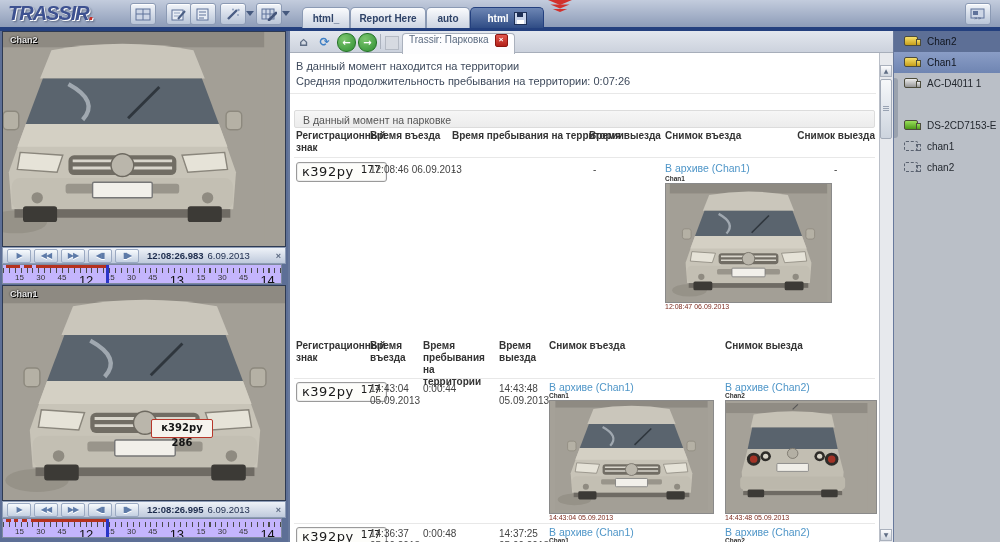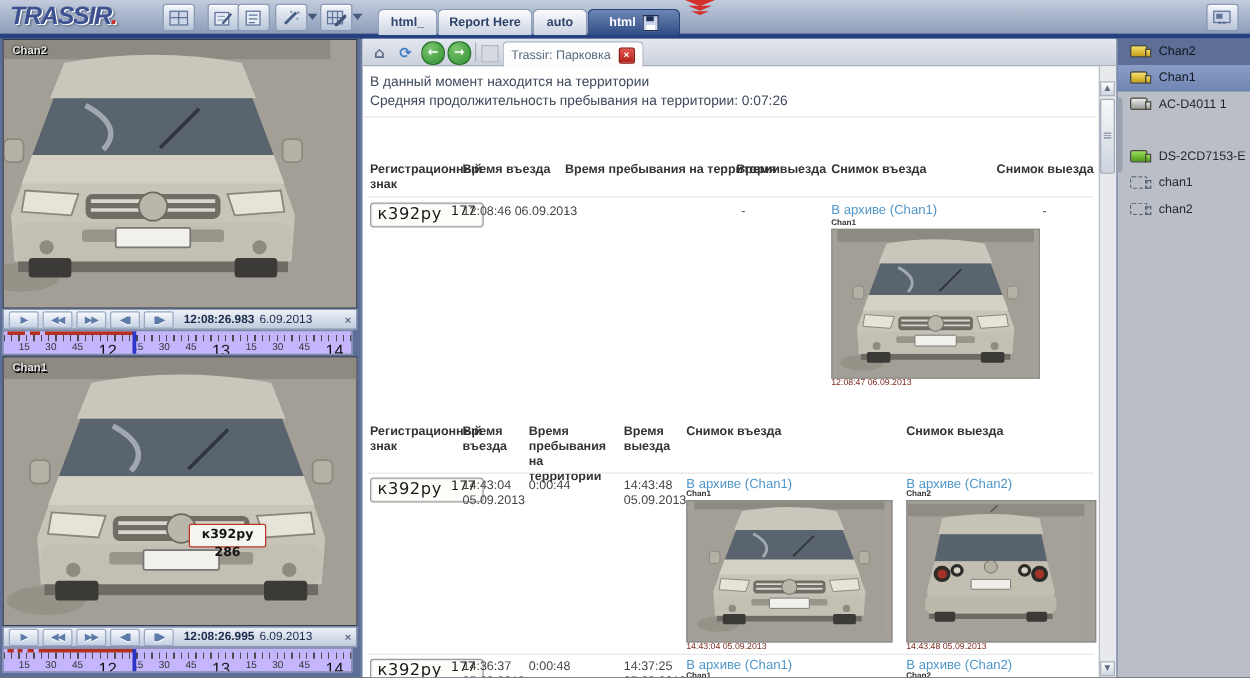--- a/index.html
+++ b/index.html
@@ -54,21 +54,21 @@
   .bpanel{left:290px;top:31px;width:603px;height:511px;background:#fff;overflow:hidden;}
   .bnav{left:0;top:0;width:603px;height:22px;background:linear-gradient(#e3e7ee,#ccd2dd);border-bottom:1px solid #a7aeba;box-sizing:border-box;}
   .navbtn{top:2px;width:17px;height:17px;border-radius:9px;display:flex;align-items:center;justify-content:center;cursor:pointer;}
   .navglyph{font:700 12px "DejaVu Sans",sans-serif;color:#5f6d84;}
   .greenbtn{background:radial-gradient(circle at 35% 30%,#7cc66e,#2f8f33);border:1px solid #267329;
     color:#fff;font:700 10px "DejaVu Sans",sans-serif;}
   .vsep{top:3px;width:1px;height:15px;background:#aab1bd;}
   .deadbox{top:5px;width:12px;height:12px;background:#d6dae1;border:1px solid #b4bac4;color:#aab;
     font:400 8px "Liberation Sans",sans-serif;text-align:center;line-height:11px;}
   .btab{top:2px;height:20px;background:#fdfdfe;border:1px solid #aab1bd;border-bottom:none;border-radius:4px 4px 0 0;
-    display:flex;align-items:center;gap:6px;padding:0 6px;font:400 10px "Liberation Sans",sans-serif;color:#5a6a80;cursor:pointer;}
+    display:flex;align-items:flex-start;gap:6px;padding:0 6px;font:400 10px "Liberation Sans",sans-serif;color:#5a6a80;cursor:pointer;}
   .btabx{width:11px;height:11px;background:linear-gradient(#e2574d,#b3221a);border:1px solid #8d1712;border-radius:2px;
     color:#fff;font:700 8px "Liberation Sans",sans-serif;text-align:center;line-height:10px;cursor:pointer;}
   .stat{font:400 11px "Liberation Sans",sans-serif;color:#3e4a5c;white-space:nowrap;}
   .hline{height:1px;background:#e8e8e8;}
   .secbar{height:18px;background:linear-gradient(#f6f6f6,#ececec);border:1px solid #dcdcdc;border-radius:2px;
     font:400 10.5px "Liberation Sans",sans-serif;color:#555;line-height:18px;padding-left:8px;box-sizing:border-box;}
   .th{font:700 10px "Liberation Sans",sans-serif;color:#333;line-height:12px;}
   .cellt{font:400 10px "Liberation Sans",sans-serif;color:#444;line-height:12px;}
   .link{font:400 10.5px "Liberation Sans",sans-serif;color:#4f96c8;cursor:pointer;white-space:nowrap;}
   .plate{background:#fdfdfa;border:1px solid #9a9a9a;border-radius:3px;box-shadow:inset 0 0 0 1px #eee;
@@ -336,20 +336,21 @@
       <div class="ab btab" style="left:112px">
         <span>Trassir: Парковка</span>
         <span class="btabx">×</span>
       </div>
     </div>
 
     <div class="ab stat" style="left:6px;top:29px">В данный момент находится на территории</div>
     <div class="ab stat" style="left:6px;top:44px">Средняя продолжительность пребывания на территории: 0:07:26</div>
     <div class="ab hline" style="left:0;top:62px;width:586px"></div>
 
+    <div class="ab secbar" style="left:4px;top:79px;width:581px">В данный момент на парковке</div>
     <div class="ab th" style="left:6px;top:99px;width:78px">Регистрационный знак</div>
     <div class="ab th" style="left:80px;top:99px;white-space:nowrap">Время въезда</div>
     <div class="ab th" style="left:162px;top:99px;white-space:nowrap">Время пребывания на территории</div>
     <div class="ab th" style="left:299px;top:99px;white-space:nowrap">Время выезда</div>
     <div class="ab th" style="left:375px;top:99px;white-space:nowrap">Снимок въезда</div>
     <div class="ab th" style="right:18px;top:99px;white-space:nowrap">Снимок выезда</div>
     <div class="ab hline" style="left:4px;top:126px;width:581px"></div>
 
     <div class="ab plate" style="left:6px;top:131px">
       <span class="pnum">к392ру</span>

